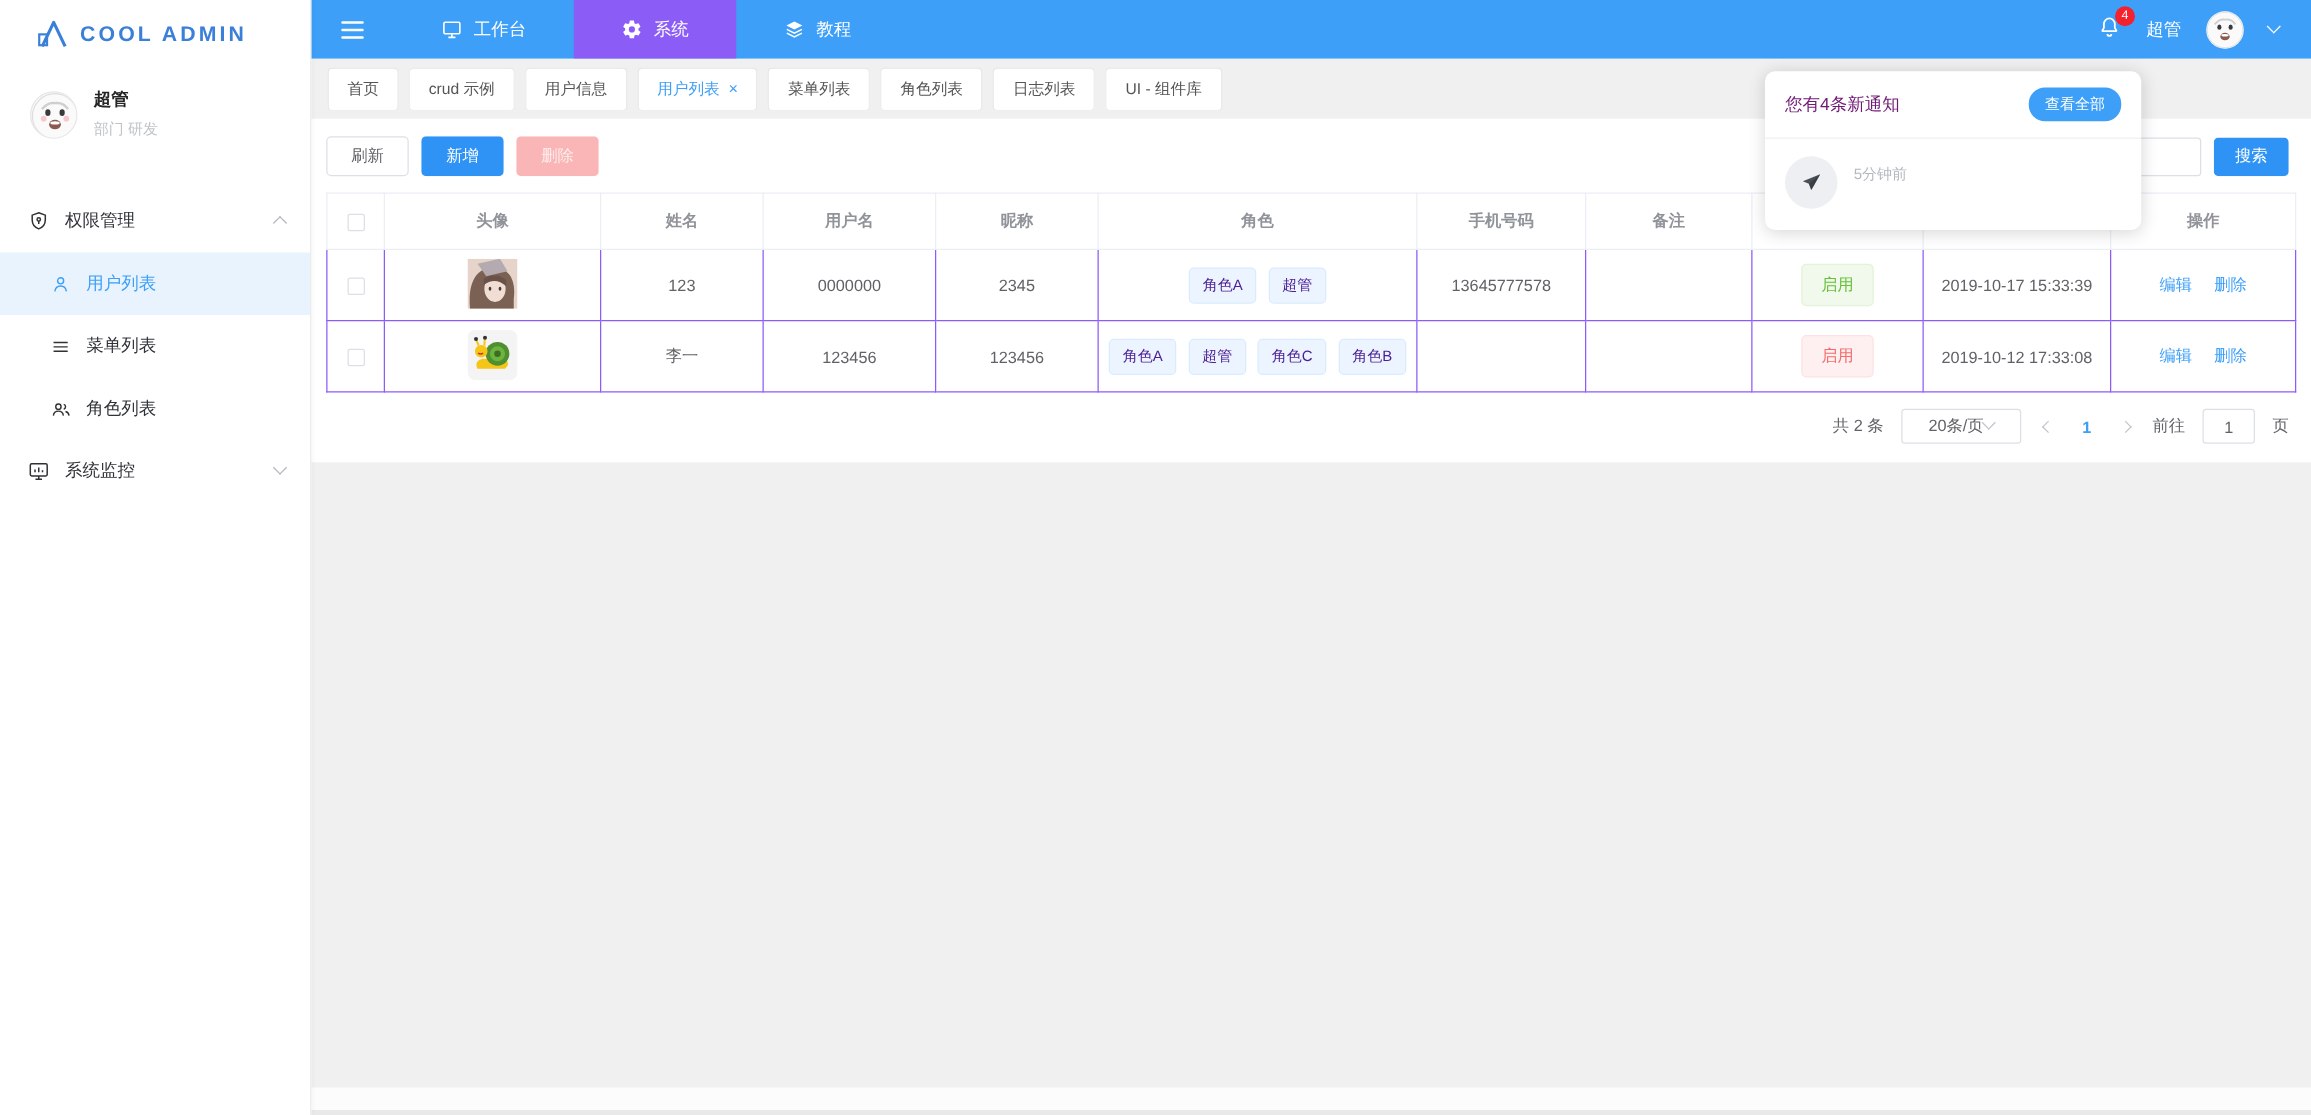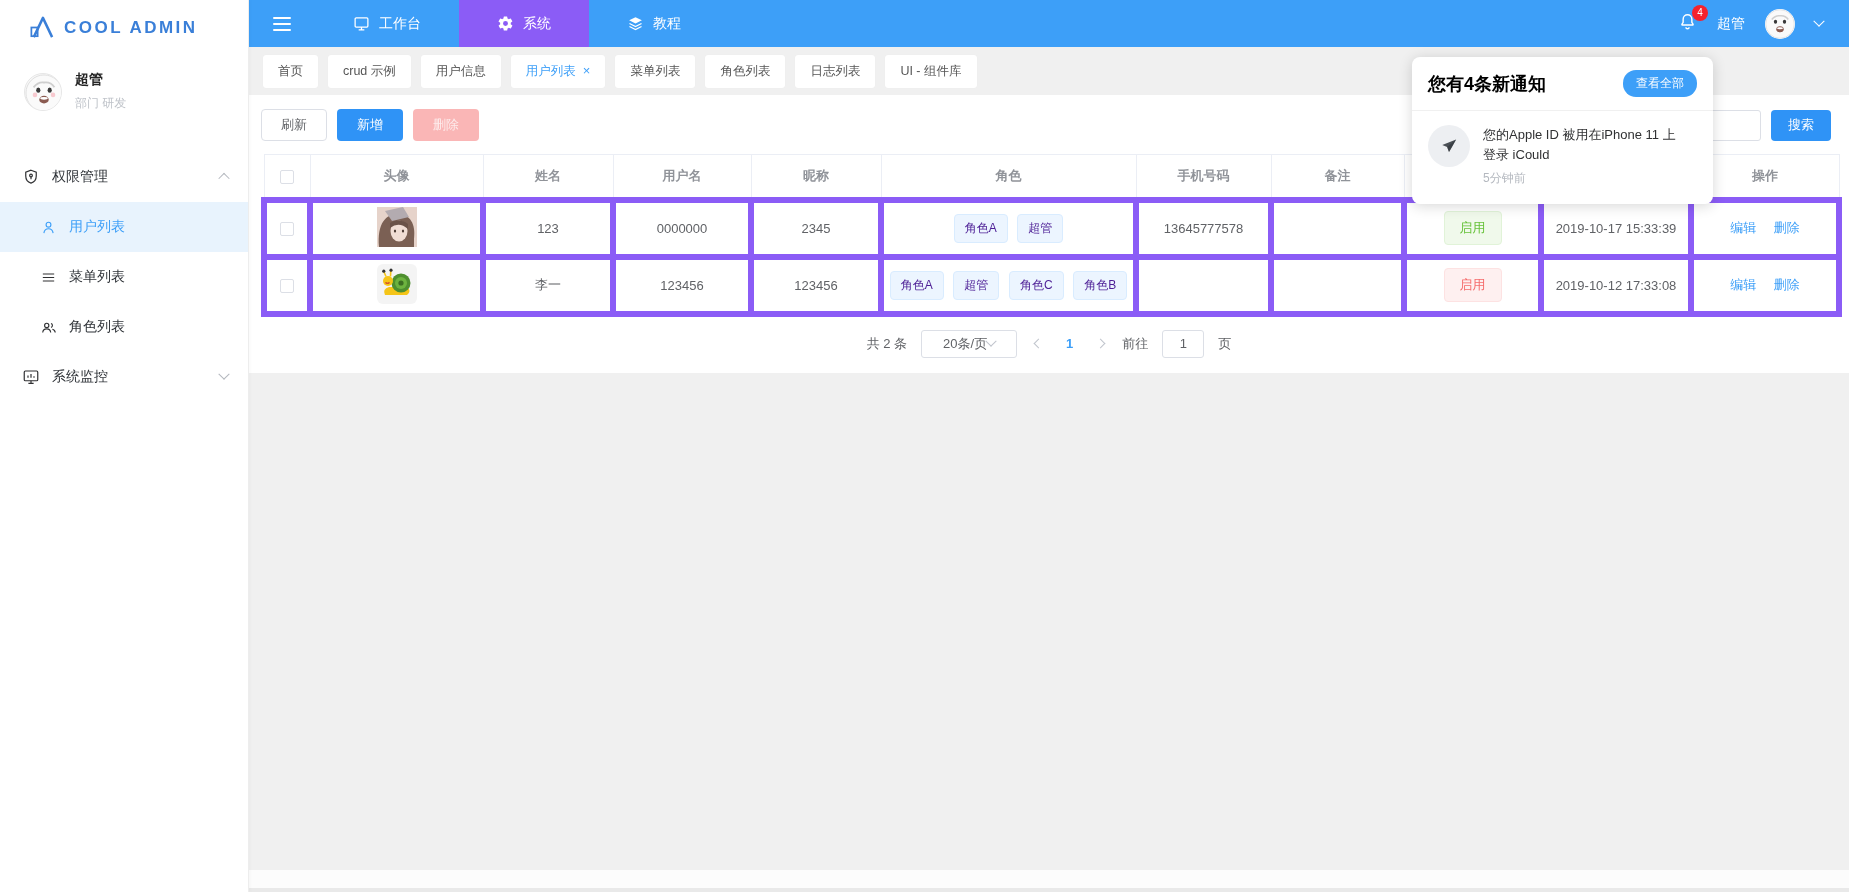--- a/index.html
+++ b/index.html
@@ -53,44 +53,44 @@
   .btn { height:32px; padding:0 19px; border-radius:4px; font-size:13px; border:1px solid transparent; cursor:pointer; font-family:inherit; }
   .btn-plain { background:#fff; border-color:#dcdfe6; color:#606266; }
   .btn-primary { background:#2f93f6; color:#fff; }
   .btn-danger-disabled { background:#fab6b6; color:#fdecec; cursor:not-allowed; }
   .toolbar-right { margin-left:auto; display:flex; align-items:center; gap:10px; }
   .search-input { width:135px; height:31px; border:1px solid #dcdfe6; border-radius:3px; padding:0 10px; font-size:13px; color:#606266; font-family:inherit; }
   .btn-search { height:31px; padding:0 16px; }
 
   table.grid { border-collapse:collapse; table-layout:fixed; margin:0 12px; width:1575px; font-size:13px; }
   .grid th { height:45px; font-weight:700; color:#909399; border:1px solid #ebeef5; text-align:center; }
-  .grid td { height:57px; border:6px solid #8b5cf6; text-align:center; color:#606266; }
+  .grid td { height:57px; border:1px solid #8b5cf6; text-align:center; color:#606266; }
   .checkbox { width:14px; height:14px; border:1px solid #dcdfe6; border-radius:2px; background:#fff; display:inline-block; vertical-align:middle; cursor:pointer; }
   .cell-avatar { width:40px; height:40px; border-radius:4px; overflow:hidden; margin:0 auto; }
   .chip { display:inline-block; background:#ecf5ff; border:1px solid #d9ecff; color:#4c1d95; border-radius:4px; padding:5px 10px; font-size:12px; margin:2px 3px; }
   .badge-status { display:inline-block; border-radius:4px; padding:7px 15px; font-size:13px; }
   .badge-status.green { background:#f0f9eb; border:1px solid #e1f3d8; color:#67c23a; }
   .badge-status.red { background:#fef0f0; border:1px solid #fde2e2; color:#f56c6c; }
   .link { color:#3d9ff8; cursor:pointer; margin:0 7px; }
 
-  .pagination { display:flex; align-items:center; justify-content:center; gap:14px; padding:13px 18px 15px; font-size:13px; color:#606266; }
+  .pagination { display:flex; align-items:center; justify-content:flex-end; gap:14px; padding:13px 18px 15px; font-size:13px; color:#606266; }
   .size-select { width:96px; height:28px; border:1px solid #dcdfe6; border-radius:3px; display:flex; align-items:center; justify-content:center; gap:0; color:#606266; cursor:pointer; }
   .pg-arrow { display:flex; align-items:center; padding:0 4px; cursor:pointer; }
   .pg-arrow .chevron { border-color:#c0c4cc; width:7px; height:7px; }
   .page-num { color:#3d9ff8; font-weight:bold; padding:0 6px; cursor:pointer; }
   .goto-input { width:42px; height:28px; border:1px solid #dcdfe6; border-radius:3px; text-align:center; font-size:13px; color:#606266; font-family:inherit; }
 
   .gray-rest { flex:1; background:#f0f0f0; }
   .bottom-strip { height:18px; background:#fcfcfc; flex:none; }
   .bottom-edge { height:4px; background:#e9e9e9; flex:none; }
 
   
   .notif-pop { position:absolute; left:1412px; top:57px; width:301px; background:#fff; border-radius:8px; box-shadow:0 2px 14px rgba(0,0,0,.16); z-index:30; }
   .np-header { display:flex; align-items:center; justify-content:space-between; padding:13px 16px; border-bottom:1px solid #f0f0f0; }
-  .np-title { font-size:18px; color:#000000; font-weight:700; }
+  .np-title { font-size:14px; color:#701a75; font-weight:400; }
   .np-viewall { background:#3d9ff8; color:#fff; font-size:12px; padding:5px 13px; border-radius:13px; border:none; cursor:pointer; font-family:Liberation Serif, serif; }
   .np-item { display:flex; gap:13px; padding:14px 16px 17px; align-items:flex-start; cursor:pointer; }
   .np-icon { width:42px; height:42px; border-radius:50%; background:#edeff2; display:flex; align-items:center; justify-content:center; flex:none; }
   .np-text { font-size:13px; color:#303133; line-height:1.5; width:200px; }
   .np-time { font-size:12px; color:#b4b8bf; margin-top:6px; }
 </style>
 </head>
 <body>
 
 <div class="app">
@@ -398,17 +398,16 @@
     <button class="np-viewall">查看全部</button>
   </div>
   <div class="np-item">
     <span class="np-icon">
       <svg width="18" height="18" viewBox="0 0 24 24">
         <path d="M21.5 3.2 3 10.6l6.5 2.7L12 20l3.2-5.4 6.3-11.4z" fill="#4a4f55"></path>
         <path d="M9.5 13.3 21.5 3.2 12 20z" fill="#2e3338" opacity=".55"></path>
       </svg>
     </span>
     <span>
-      <div class="np-text">您的Apple ID 被用在iPhone 11 上登录 iCould</div>
       <div class="np-time">5分钟前</div>
     </span>
   </div>
 </div>
 
 </body></html>

